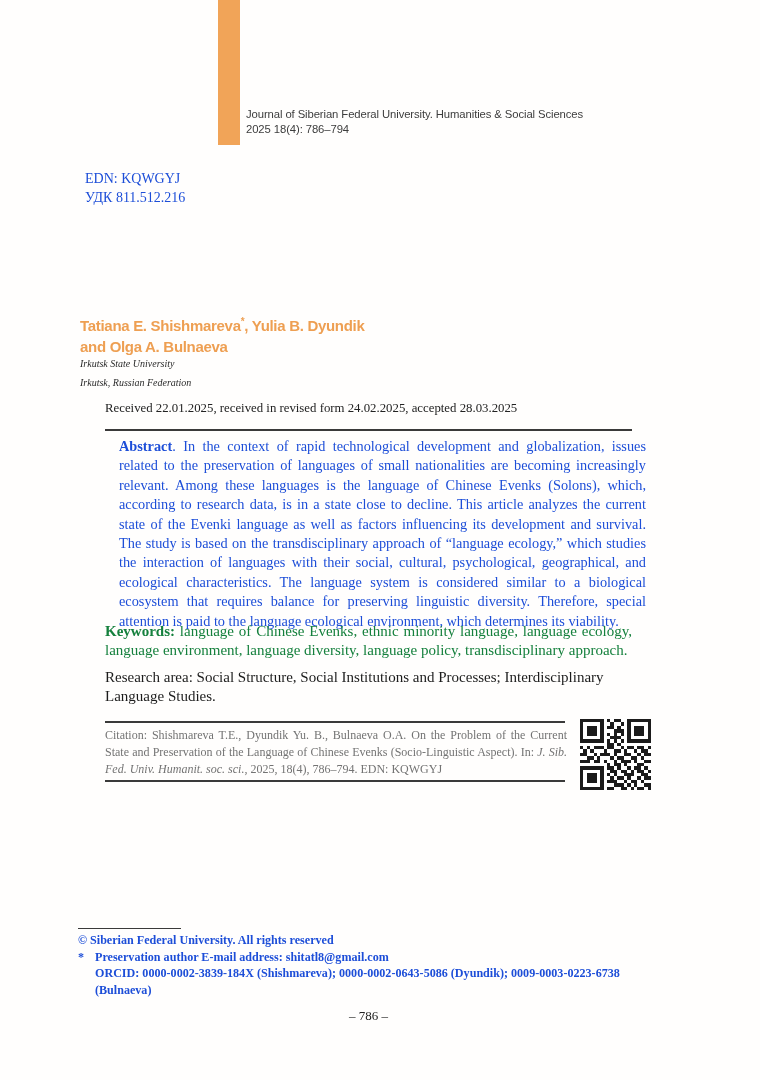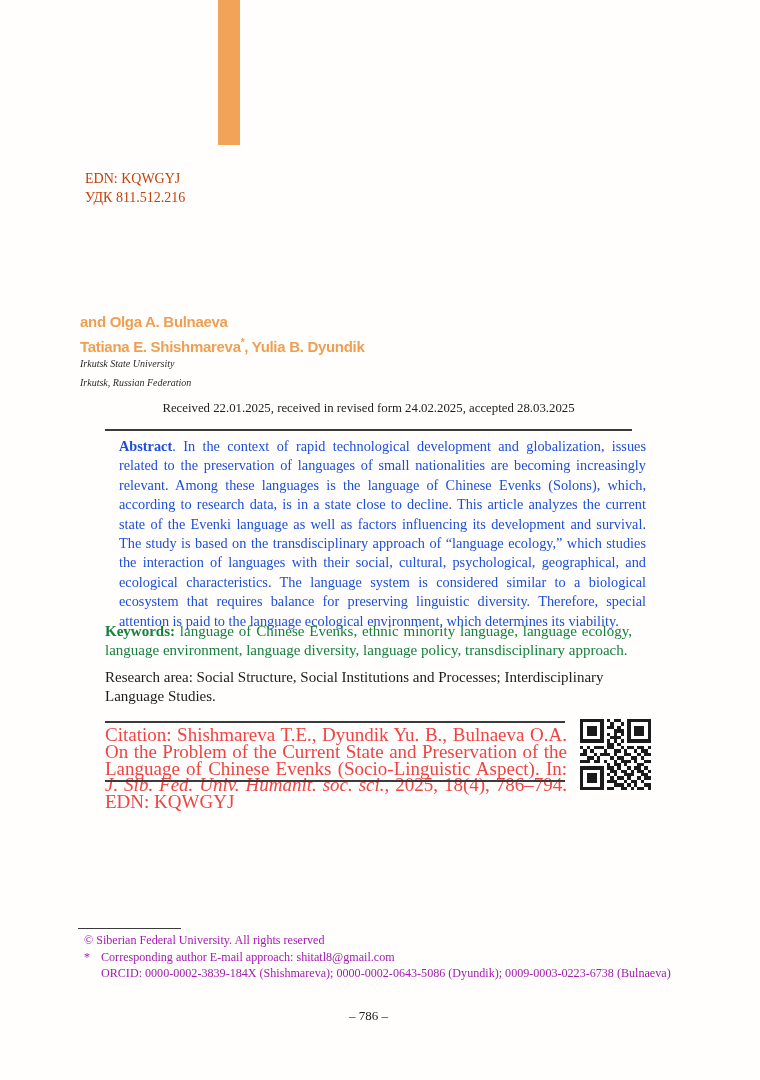--- a/index.html
+++ b/index.html
@@ -9,42 +9,42 @@
   }
   
   .accent-bar{position:absolute;left:218px;top:0;width:22px;height:145px;background:#f1a458;}
   
   .journal-header{
     position:absolute;left:246px;top:107px;width:420px;
     font-family:"Liberation Sans", sans-serif;font-size:11.3px;line-height:14.5px;
     color:#3d3d3d;letter-spacing:-0.1px;
   }
   
-  .codes{position:absolute;left:85px;top:170px;font-size:14px;line-height:18.5px;color:#c2410c;}
+  .codes{position:absolute;left:85px;top:170px;font-size:14px;line-height:18.5px;color:#1d4ed8;}
   
   .article-title{
     position:absolute;left:80px;top:226px;width:560px;
     font-family:"Liberation Sans", sans-serif;font-weight:bold;
     font-size:18.5px;line-height:22.5px;letter-spacing:-0.4px;color:#ec9a4b;
   }
   
   .authors{
     position:absolute;left:80px;top:311px;width:520px;
     font-family:"Liberation Sans", sans-serif;font-weight:bold;
     font-size:15px;line-height:21px;letter-spacing:-0.3px;color:#ee9f52;
   }
   .authors sup{font-size:10px;}
   
   .affiliation{
     position:absolute;left:80px;top:355px;width:400px;
     font-style:italic;font-size:10px;line-height:18.5px;color:#2a2a2a;
   }
   
   .received{
-    position:absolute;left:105px;top:401px;width:527px;text-align:center;
+    position:absolute;left:105px;top:401px;width:527px;text-align:left;
     font-size:12.8px;color:#222;
   }
   .rule{position:absolute;background:#3a3a3a;height:1.6px;}
   .rule-received{left:105px;top:429px;width:527px;}
   
   .abstract{
     position:absolute;left:119px;top:437px;width:527px;
     font-size:14.3px;line-height:19.4px;text-align:justify;color:#1d4ed8;
   }
   .keywords{
@@ -54,62 +54,66 @@
   .research-area{
     position:absolute;left:105px;top:668px;width:527px;
     font-size:15px;line-height:19.4px;color:#1c1c1c;
   }
   b{font-weight:bold;}
   
   .rule-cit-top{left:105px;top:721px;width:460px;}
   .rule-cit-bottom{left:105px;top:780px;width:460px;}
   .citation{
     position:absolute;left:105px;top:727px;width:462px;
-    font-size:19px;line-height:16.8px;text-align:justify;color:#ef4444;
+    font-size:12px;line-height:16.8px;text-align:justify;color:#737373;
   }
   .citation .ital{font-style:italic;}
   
   .qr{
     position:absolute;left:580px;top:719px;width:71px;height:71px;
     display:grid;grid-template-columns:repeat(21,1fr);grid-template-rows:repeat(21,1fr);
     background:#ffffff;
   }
   .qr .qm{background:transparent;}
   .qr .qm.on{background:#1b1b1b;}
   
   .rule-foot{left:78px;top:928px;width:103px;height:1.2px;}
   .footer{
-    position:absolute;left:84px;top:932px;width:600px;
-    font-size:12.1px;line-height:16.6px;color:#a21caf;
+    position:absolute;left:78px;top:932px;width:600px;
+    font-size:12.1px;line-height:16.6px;color:#1d4ed8;font-weight:bold;
   }
   .footer .row{display:flex;}
   .footer .marker{width:17px;flex:none;}
   .footer .indent{padding-left:17px;}
   .page-number{
     position:absolute;left:105px;top:983px;width:527px;text-align:center;
     font-size:13px;color:#222;margin-top:25px;
   }
 </style>
 </head>
 <body>
 
 <div class="page">
 
   <div class="accent-bar"></div>
 
+  <div class="journal-header">
+    <div>Journal of Siberian Federal University.  Humanities &amp; Social Sciences</div>
+    <div>2025 18(4): 786–794</div>
+  </div>
 
   <div class="codes">
     <div>EDN: KQWGYJ</div>
     <div>УДК 811.512.216</div>
   </div>
 
 
   <div class="authors">
+    <div><span>Tatiana E. Shishmareva</span><sup>*</sup><span>, Yulia B. Dyundik</span></div>
     <div>and Olga A. Bulnaeva</div>
-    <div><span>Tatiana E. Shishmareva</span><sup>*</sup><span>, Yulia B. Dyundik</span></div>
   </div>
 
   <div class="affiliation">
     <div>Irkutsk State University</div>
     <div>Irkutsk, Russian Federation</div>
   </div>
 
   <div class="received">Received 22.01.2025, received in revised form 24.02.2025, accepted 28.03.2025</div>
 
   <div class="rule rule-received"></div>
@@ -566,20 +570,20 @@
       <div class="qm on"></div>
       <div class="qm"></div>
       <div class="qm on"></div>
     </div>
 
   <div class="rule rule-foot"></div>
   <div class="footer">
     <div>© Siberian Federal University. All rights reserved</div>
     <div class="row">
       <span class="marker">*</span>
-      <span>Corresponding author E-mail approach: shitatl8@gmail.com</span>
+      <span>Preservation author E-mail address: shitatl8@gmail.com</span>
     </div>
     <div class="indent">ORCID: 0000-0002-3839-184X (Shishmareva); 0000-0002-0643-5086 (Dyundik); 0009-0003-0223-6738 (Bulnaeva)</div>
   </div>
 
   <div class="page-number">– 786 –</div>
 
 </div>
 
 </body></html>

